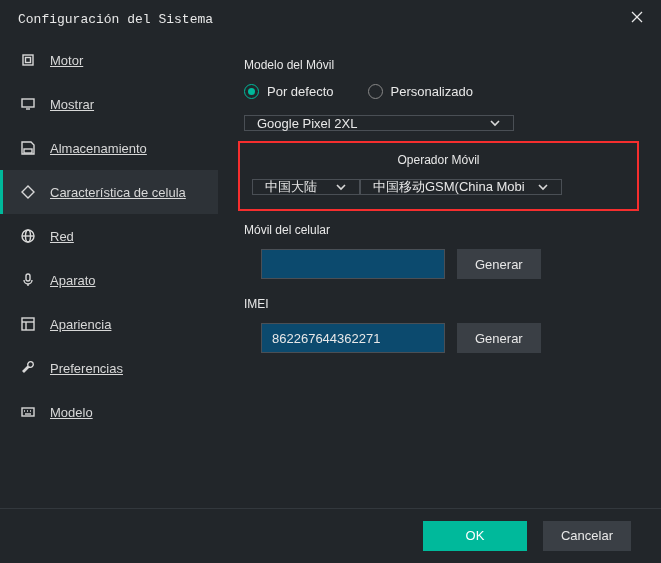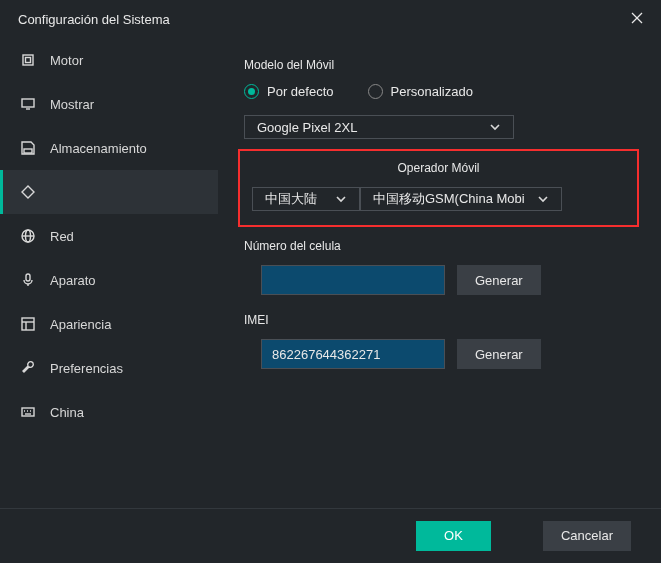--- a/index.html
+++ b/index.html
@@ -12,20 +12,21 @@
   color: #e8e8e8;
   overflow: hidden;
 }
 .titlebar {
   height: 38px;
   display: flex;
   align-items: center;
   justify-content: space-between;
   padding: 0 14px 0 18px;
   background: #22262a;
+  font-family: Liberation Mono, monospace;
 }
 .close-btn {
   width: 20px; height: 20px;
   display: flex; align-items: center; justify-content: center;
   cursor: pointer;
   color: #e8e8e8;
 }
 .main {
   display: flex;
   height: 470px;
@@ -36,20 +37,21 @@
 }
 .sidebar-item {
   height: 44px;
   display: flex;
   align-items: center;
   padding-left: 20px;
   gap: 14px;
   cursor: pointer;
   color: #d8d8d8;
   position: relative;
+  text-decoration: underline;
 }
 .sidebar-item.active {
   background: #2d3237;
 }
 .sidebar-item.active::before {
   content: "";
   position: absolute;
   left: 0; top: 0; bottom: 0;
   width: 3px;
   background: #00b99b;
@@ -88,21 +90,21 @@
   display: flex; align-items: center; justify-content: center;
 }
 .radio-opt.selected .radio-circle { border-color: #00b99b; }
 .radio-opt.selected .radio-circle::after {
   content: "";
   width: 7px; height: 7px;
   border-radius: 50%;
   background: #00b99b;
 }
 .dropdown {
-  height: 24px;
+  height: 16px;
   border: 1px solid #4a4f55;
   background: #22262a;
   display: flex;
   align-items: center;
   justify-content: space-between;
   padding: 0 12px;
   cursor: pointer;
   color: #e8e8e8;
 }
 .dropdown.wide { width: 270px; }
@@ -149,36 +151,35 @@
   height: 54px;
   display: flex;
   align-items: center;
   justify-content: flex-end;
   gap: 16px;
   padding-right: 30px;
   border-top: 1px solid #33383d;
   background: #22262a;
 }
 .btn-ok {
-  width: 75px; height: 30px;
+  width: 104px; height: 30px;
   background: #00b99b;
   border: none;
   color: #fff;
   cursor: pointer;
   font-size: 13px;
   margin-left: 40px;
 }
 .btn-cancel {
   width: 88px; height: 30px;
   background: #3a3f45;
   border: none;
   color: #e8e8e8;
   cursor: pointer;
   font-size: 13px;
-  margin-left: 36px;
 }
 </style>
 </head>
 <body>
 
 <div class="titlebar">
   <span>Configuración del Sistema</span>
   <div class="close-btn">
     <span>
       <svg width="12" height="12" viewBox="0 0 12 12">
@@ -221,20 +222,21 @@
       </span>
       <span>Almacenamiento</span>
     </div>
 
     <div class="sidebar-item active">
       <span class="sidebar-icon">
         <svg width="16" height="16" viewBox="0 0 16 16">
             <path d="M8 2l6 6-6 6-6-6z"></path>
           </svg>
       </span>
+      <span>Característica de celula</span>
     </div>
 
     <div class="sidebar-item">
       <span class="sidebar-icon">
         <svg width="16" height="16" viewBox="0 0 16 16">
             <circle cx="8" cy="8" r="6"></circle>
             <ellipse cx="8" cy="8" rx="2.5" ry="6"></ellipse>
             <line x1="2" y1="8" x2="14" y2="8"></line>
           </svg>
       </span>
@@ -275,21 +277,21 @@
     <div class="sidebar-item">
       <span class="sidebar-icon">
         <svg width="16" height="16" viewBox="0 0 16 16">
             <rect x="2" y="4" width="12" height="8"></rect>
             <line x1="4" y1="7" x2="5" y2="7"></line>
             <line x1="7" y1="7" x2="8" y2="7"></line>
             <line x1="10" y1="7" x2="11" y2="7"></line>
             <line x1="5" y1="10" x2="11" y2="10"></line>
           </svg>
       </span>
-      <span>China</span>
+      <span>Modelo</span>
     </div>
 
   </div>
 
   <div class="content">
 
     <div class="section-label">Modelo del Móvil</div>
 
     <div class="radio-row">
       <div class="radio-opt selected">
@@ -326,21 +328,21 @@
           <span>中国移动GSM(China Mobi</span>
           <span class="chev">
             <svg width="12" height="12" viewBox="0 0 12 12">
                 <polyline points="2,4 6,8 10,4"></polyline>
               </svg>
           </span>
         </div>
       </div>
     </div>
 
-    <div class="section-label">Número del celula</div>
+    <div class="section-label">Móvil del celular</div>
     <div class="input-row">
       <input class="textinput" type="text" value="" style="">
       <button class="btn-gen">Generar</button>
     </div>
 
     <div class="section-label">IMEI</div>
     <div class="input-row">
       <input class="textinput" type="text" value="862267644362271" style="">
       <button class="btn-gen">Generar</button>
     </div>

